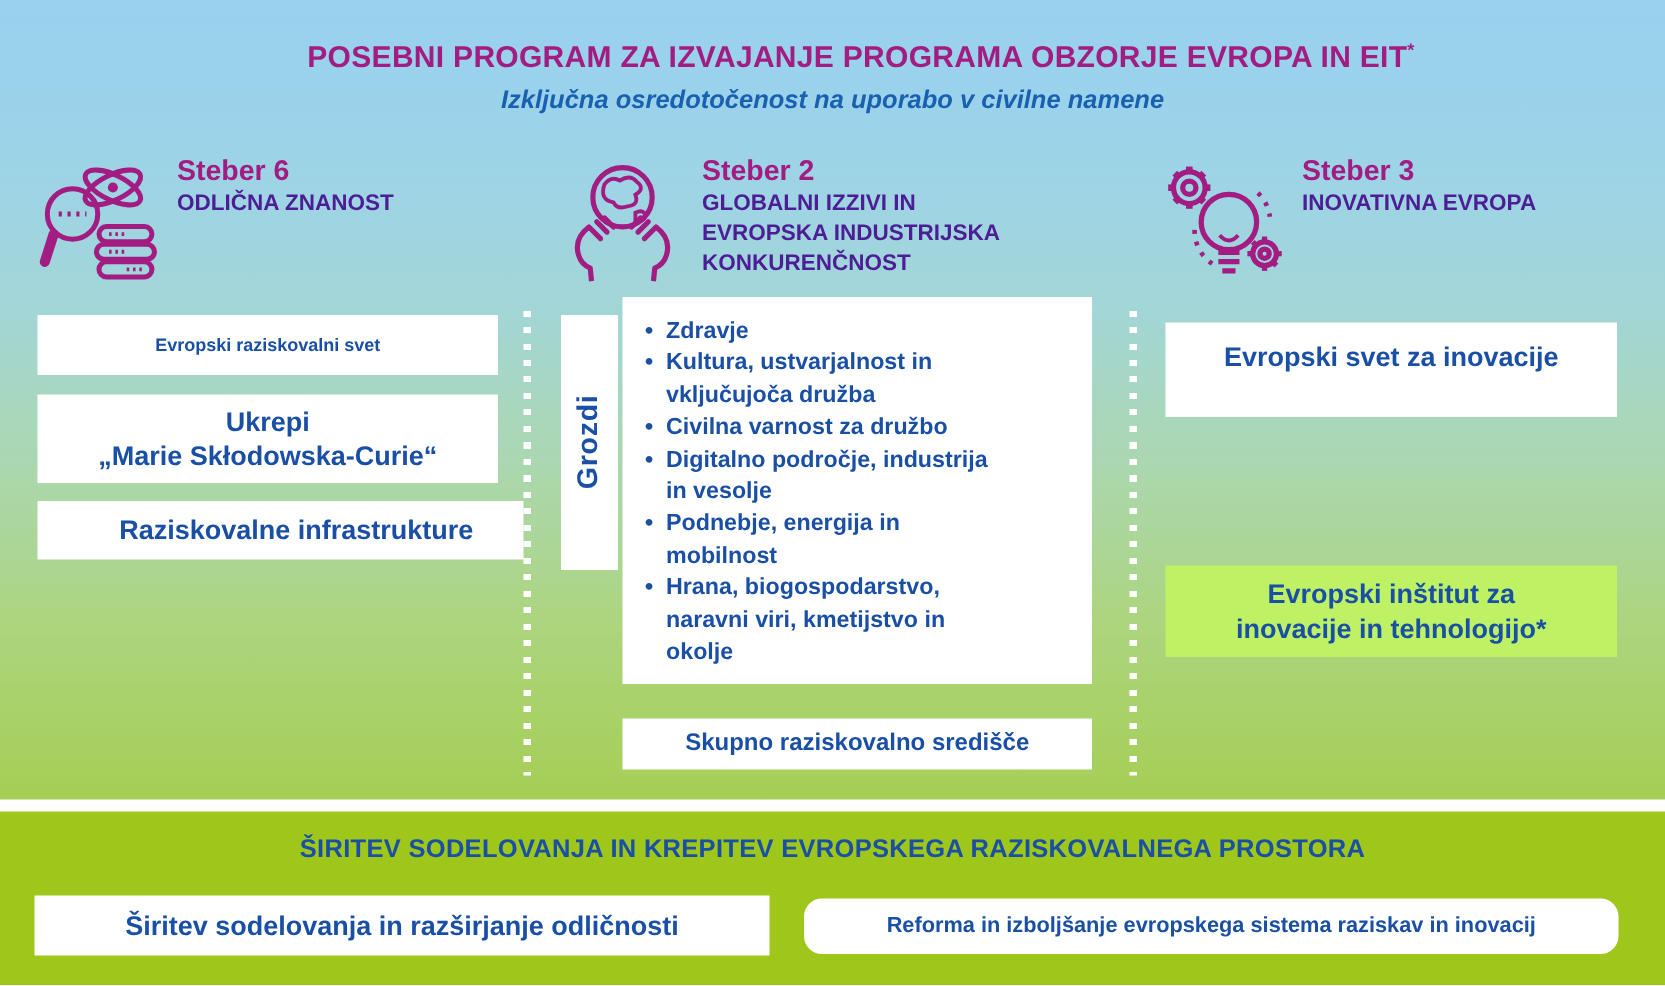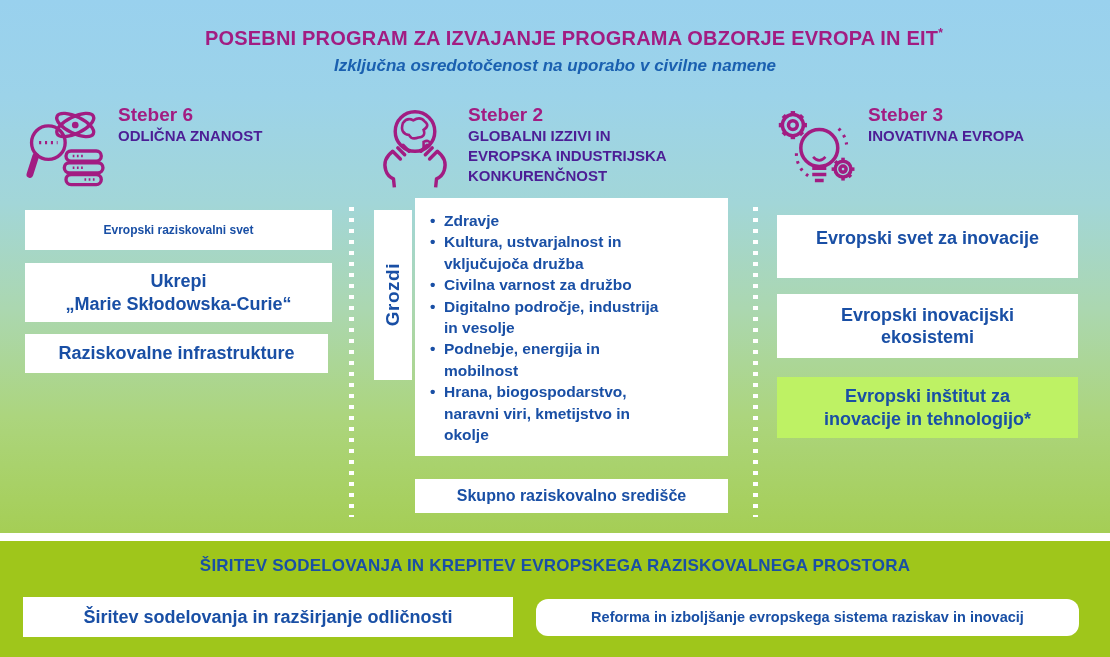--- a/index.html
+++ b/index.html
@@ -147,21 +147,21 @@
       <div class="pillar-theme">INOVATIVNA EVROPA</div>
     </div>
   </div>
 
   <div class="dotsep" style="left:349px;"></div>
   <div class="dotsep" style="left:753px;"></div>
 
   <div class="box" style="left:25px;top:210px;width:307px;height:40px;font-size:12px;">Evropski raziskovalni svet</div>
   <div class="box" style="left:25px;top:263px;width:307px;height:59px;font-size:18px;">Ukrepi
 „Marie Skłodowska-Curie“</div>
-  <div class="box" style="left:25px;top:334px;width:303px;height:39px;font-size:18px;">Raziskovalne infrastrukture</div>
+  <div class="box" style="left:25px;top:334px;width:303px;height:39px;font-size:18px;padding-left:21px;">Raziskovalne infrastrukture</div>
 
   <div class="grozdi">
     <span>Grozdi</span>
   </div>
   <div class="clusters">
     <ul>
       <li>Zdravje</li>
       <li>Kultura, ustvarjalnost in
 vključujoča družba</li>
       <li>Civilna varnost za družbo</li>
@@ -170,22 +170,20 @@
       <li>Podnebje, energija in
 mobilnost</li>
       <li>Hrana, biogospodarstvo,
 naravni viri, kmetijstvo in
 okolje</li>
     </ul>
   </div>
   <div class="box" style="left:415px;top:479px;width:313px;height:34px;font-size:16px;">Skupno raziskovalno središče</div>
 
   <div class="box" style="left:777px;top:215px;width:301px;height:63px;font-size:18px;align-items:flex-start;padding-top:12px;box-sizing:border-box;">Evropski svet za inovacije</div>
-  <div class="box" style="left:777px;top:294px;width:301px;height:64px;font-size:18px;">Evropski inovacijski
-ekosistemi</div>
   <div class="box blue" style="left:777px;top:377px;width:301px;height:61px;font-size:18px;">Evropski inštitut za
 inovacije in tehnologijo*</div>
 
   <div class="band"></div>
   <div class="band-heading">ŠIRITEV SODELOVANJA IN KREPITEV EVROPSKEGA RAZISKOVALNEGA PROSTORA</div>
   <div class="box" style="left:23px;top:597px;width:490px;height:40px;font-size:18px;">Širitev sodelovanja in razširjanje odličnosti</div>
   <div class="box" style="left:536px;top:599px;width:543px;height:37px;font-size:14.5px;border-radius:12px;">Reforma in izboljšanje evropskega sistema raziskav in inovacij</div>
 
 </div>
 

